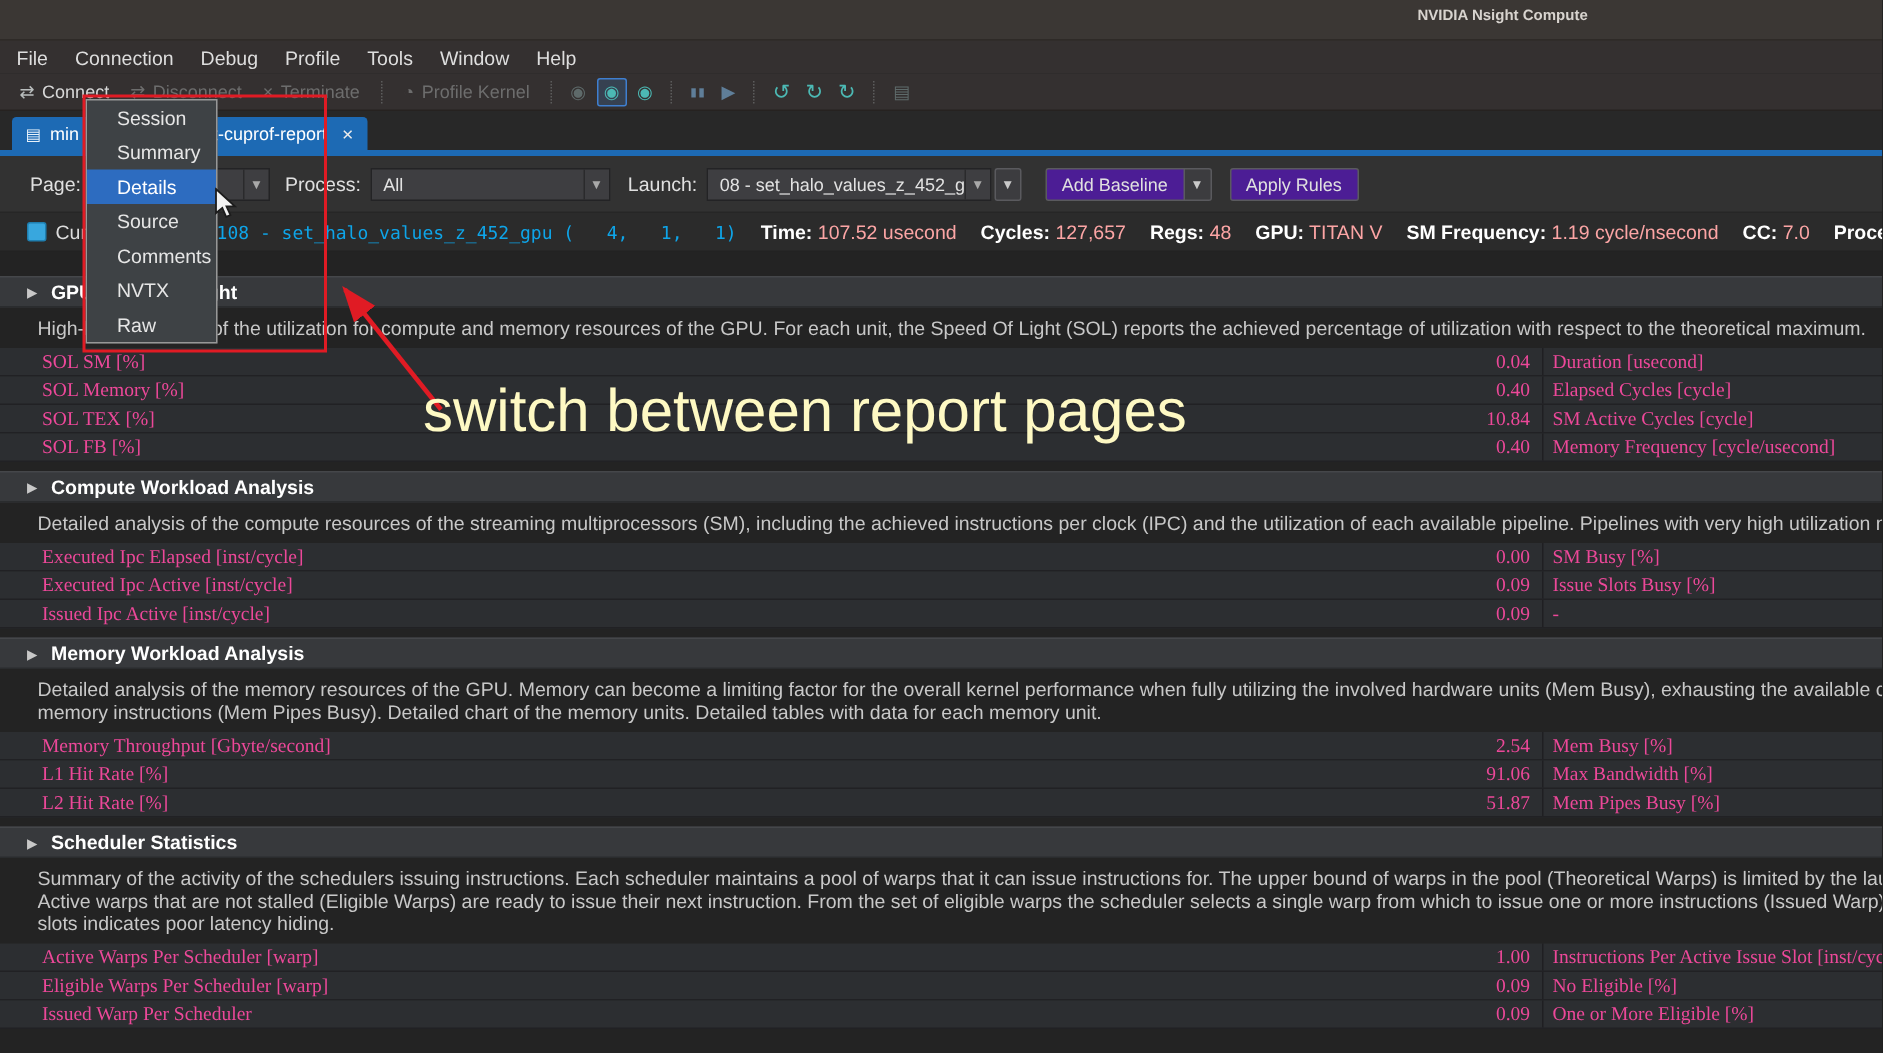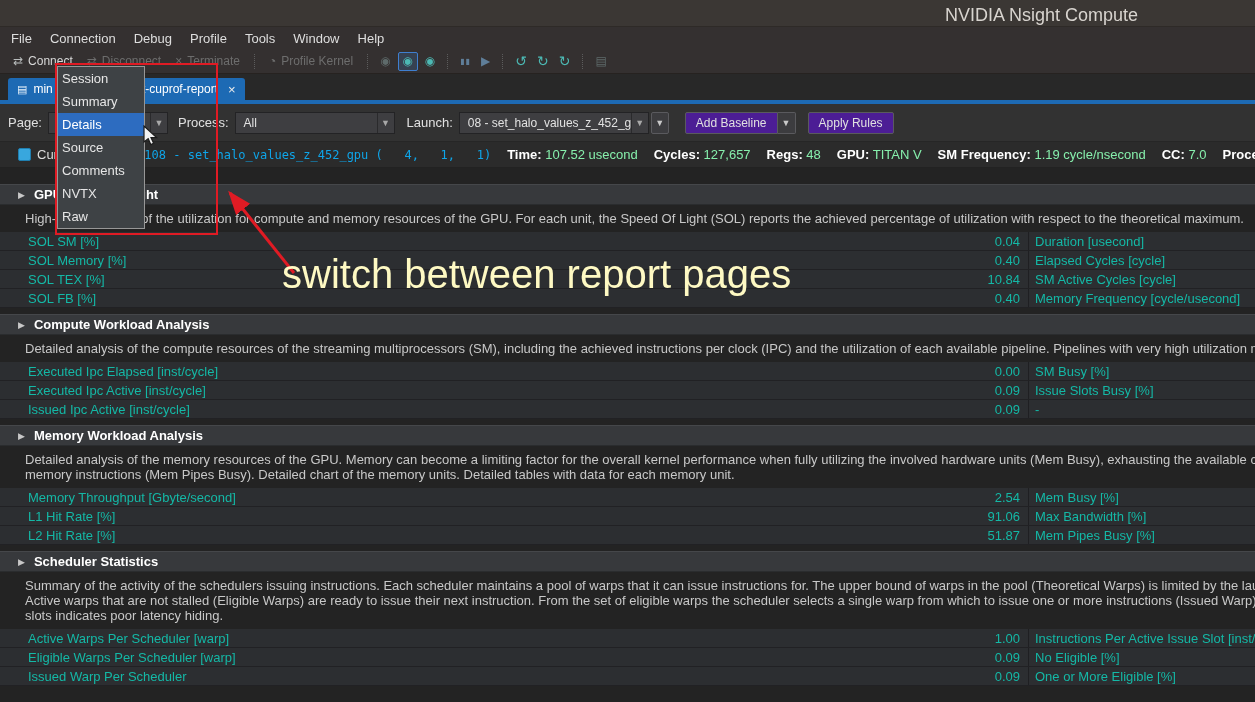--- a/index.html
+++ b/index.html
@@ -2,21 +2,21 @@
 <html><head>
 <meta charset="utf-8">
 <style>
   *{margin:0;padding:0;box-sizing:border-box}
   html,body{width:1255px;height:702px;overflow:hidden;background:#232323;
     font-family:"Liberation Sans",sans-serif}
   .app{position:relative;width:1255px;height:702px;overflow:hidden;background:#232323}
 
   
   .titlebar{height:27px;background:#3b3734;position:relative;border-bottom:1px solid #2e2a27}
-  .titlebar .title{position:absolute;left:945px;top:5px;color:#d8d4cf;font-size:18px;font-weight:normal}
+  .titlebar .title{position:absolute;left:945px;top:5px;color:#d8d4cf;font-size:10px;font-weight:bold}
 
   
   .menubar{height:22px;background:#343030;display:flex;align-items:center;color:#dedede;font-size:13px;padding-left:2px}
   .menu-item{padding:0 9px;height:100%;display:flex;align-items:center;cursor:default}
 
   
   .toolbar{height:25px;background:#343030;border-bottom:1px solid #262220;display:flex;align-items:center;font-size:12px;padding-left:6px}
   .tb-btn{display:flex;align-items:center;gap:5px;padding:0 7px;color:#d8d8d8;height:100%}
   .tb-btn.disabled{color:#6d6d6d}
   .tb-btn.disabled .tb-icon{color:#6d6d6d}
@@ -37,21 +37,21 @@
   .tabbar{height:26px;background:#282828;display:flex;align-items:flex-end;padding-left:8px}
   .tab{height:22px;background:#1d6ab4;color:#fff;font-size:12px;display:flex;align-items:center;gap:6px;
     padding:0 9px;border-radius:3px 3px 0 0;margin-right:3px;white-space:nowrap}
   .tab-wide{width:122px;justify-content:flex-start}
   .tab-icon{font-size:11px;color:#e8f2fa}
   .tab .close{color:#ececec;font-size:13px;margin-left:4px;cursor:default}
   .bluestrip{height:4px;background:#1d6ab4}
 
   
   .pagebar{height:38px;background:#323232;display:flex;align-items:center;font-size:13px;color:#e0e0e0;
-    padding-left:8px;border-bottom:1px solid #262626;white-space:nowrap;overflow:hidden}
+    padding-left:20px;border-bottom:1px solid #262626;white-space:nowrap;overflow:hidden}
   .pb-label{margin-right:6px}
   .combo{height:22px;background:#3e3e41;border:1px solid #232325;display:flex;align-items:center;font-size:12px;color:#e2e2e2}
   .combo-text{padding:0 8px;flex:1;white-space:nowrap;overflow:hidden}
   .combo-arrow{width:17px;text-align:center;border-left:1px solid #2a2a2c;color:#a8a8a8;font-size:9px;line-height:20px}
   .combo-page{width:120px;margin-right:10px}
   .combo-process{width:160px;margin-right:12px}
   .combo-launch{width:190px}
   .mini-btn{height:22px;width:18px;background:#3c3c3f;border:1px solid #5a5a5e;color:#c9c9c9;font-size:9px;
     display:flex;align-items:center;justify-content:center;border-radius:2px;margin-left:2px}
   .pb-btn{height:22px;background:#4c1d95;border:1px solid #5a5a5e;color:#e0e0e0;font-size:12px;padding:0 10px;border-radius:2px;
@@ -60,42 +60,42 @@
   .btn-baseline-arrow{margin-left:0;border-left:none;border-radius:0 2px 2px 0}
   .btn-apply{margin-left:12px}
 
   
   .kernelbar{height:26px;background:#2b2b2b;display:flex;align-items:center;font-size:13px;color:#dddddd;
     padding-left:18px;white-space:nowrap;overflow:hidden;border-bottom:1px solid #222}
   .checkbox{width:13px;height:13px;background:#38a7de;border:1px solid #1f7fb0;border-radius:2px;margin-right:6px;flex:none}
   .kernel-name{font-family:"DejaVu Sans Mono","Liberation Mono",monospace;font-size:12px;margin-left:64px;white-space:pre;color:#0ea5e9}
   .kstat{margin-left:16px}
   .kstat b{color:#fff}
-  .kstat span{color:#86efac}
+  .kstat span{color:#fca5a5}
 
   
   .content{position:relative;height:534px;overflow:hidden;background:#232323;padding-top:16px}
   .section:not(:first-child){margin-top:6px}
   .sec-header{height:21px;background:#37393c;border-top:1px solid #45474a;border-bottom:1px solid #2a2c2e;
     display:flex;align-items:center;color:#fff;font-size:13px;font-weight:bold;padding-left:18px;gap:9px}
   .tri{font-size:9px;color:#c8c8c8;font-weight:normal}
   .sec-desc{margin-top:6px;padding-left:25px;font-size:13px;color:#c8c8c8}
   .desc-line{height:15px;line-height:15px;white-space:nowrap;overflow:hidden}
   .sec-table{margin-top:6px}
   .trow{height:19px;display:flex;align-items:center;background:#2c2e31;border-bottom:1px solid #212124;
-    font-family:Liberation Sans, sans-serif;font-size:13px;color:#14b8a6}
+    font-family:Liberation Serif, serif;font-size:13px;color:#ec4899}
   .tleft{flex:1;padding-left:28px;white-space:nowrap;overflow:hidden}
   .tval{width:100px;text-align:right;padding-right:8px;flex:none}
   .tright{width:227px;flex:none;border-left:1px solid #1f1f22;padding-left:6px;white-space:nowrap;overflow:hidden;
     height:100%;display:flex;align-items:center}
 
   
   .page-menu{position:absolute;left:57px;top:66px;width:88px;background:#3e4245;border:1px solid #979797;
     z-index:50;font-size:13px;color:#e6e6e6}
-  .pm-item{height:23px;line-height:23px;padding-left:4px;cursor:default}
+  .pm-item{height:23px;line-height:23px;padding-left:20px;cursor:default}
   .pm-item.selected{background:#2d6cc0;color:#fff}
 
   
   .red-rect{position:absolute;left:55px;top:63px;width:163px;height:172px;border:2px solid #e01b24;z-index:60;pointer-events:none}
   .red-text{position:absolute;left:282px;top:252px;font-size:40px;color:#fef9c3;z-index:60;white-space:nowrap;pointer-events:none}
   .overlay-svg{position:absolute;left:0;top:0;width:1255px;height:702px;z-index:60;pointer-events:none}
   .cursor-svg{position:absolute;left:143px;top:125px;z-index:70;pointer-events:none}
 </style>
 </head>
 <body>

